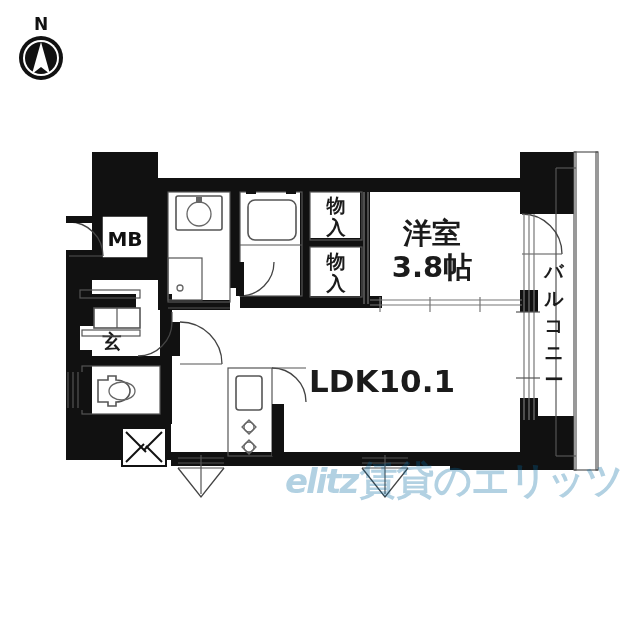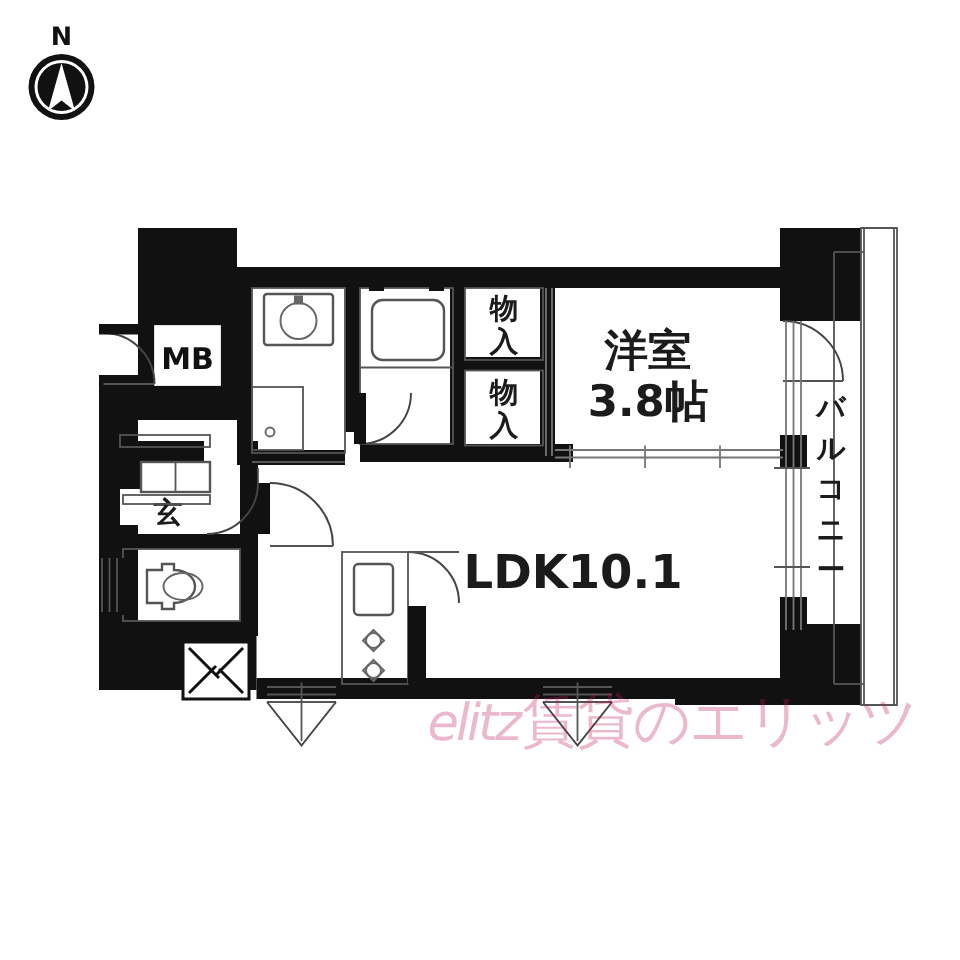--- a/index.html
+++ b/index.html
@@ -53,23 +53,23 @@
   }
   .watermark {
     position: absolute;
     left: 285px;
     top: 455px;
     width: 300px;
     height: 50px;
     pointer-events: none;
     opacity: 0.30;
     font-family: "DejaVu Sans", "Liberation Sans", sans-serif;
-    font-weight: normal;
+    font-weight: bold;
     font-size: 38px;
-    color: #be185d;
+    color: #0369a1;
     white-space: nowrap;
     letter-spacing: -1px;
     line-height: 50px;
   }
   .watermark .wm-logo {
     font-style: italic;
     font-size: 34px;
     letter-spacing: -2px;
     margin-right: 2px;
   }

